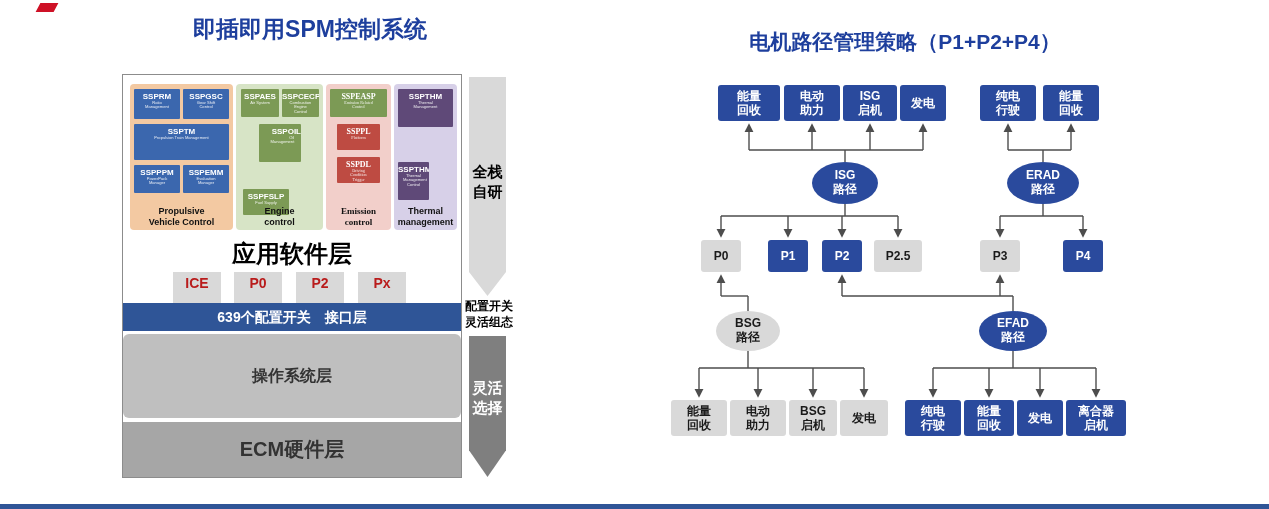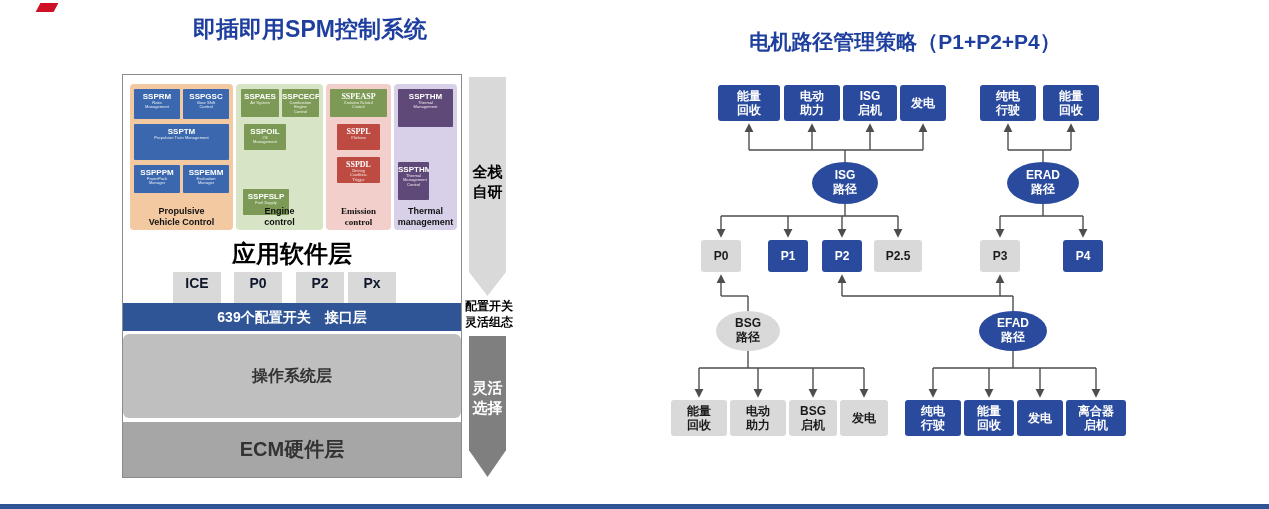--- a/index.html
+++ b/index.html
@@ -16,21 +16,21 @@
   .mod .sub{font-size:6px;line-height:1;opacity:.88;transform:scale(.68);transform-origin:50% 0;white-space:normal;}
   .mod-blue{background:#3B67AE;}
   .mod-green{background:#7C9A55;}
   .mod-red{background:#BE4B42;}
   .mod-purple{background:#5F4978;}
   .g1{background:#F3C9A2;}
   .g2{background:#D7E4C6;}
   .g3{background:#F2CFCA;font-family:Liberation Serif, serif;}
   .g4{background:#D7D0E8;}
   .app-layer{position:absolute;left:0;top:163px;width:100%;text-align:center;font-size:24px;font-weight:bold;color:#000;}
-  .variant{position:absolute;top:197px;width:48px;height:38px;background:#D9D9D9;font-weight:bold;font-size:14px;text-align:center;line-height:22px;color:#0f172a;}
+  .variant{position:absolute;top:197px;width:48px;height:38px;background:#D9D9D9;font-weight:bold;font-size:14px;text-align:center;line-height:22px;color:#b91c1c;}
   .px-underline{position:absolute;left:13px;right:13px;bottom:2px;height:2px;background:#E00000;}
   .layer-bar{position:absolute;left:0;width:100%;text-align:center;font-weight:bold;box-sizing:border-box;}
   .if-bar{top:228px;height:28px;background:#2F5597;color:#fff;font-size:14px;line-height:28px;}
   .os-bar{top:259px;height:84px;background:#BFBFBF;color:#333;font-size:16px;line-height:84px;border-radius:6px;}
   .hw-bar{top:347px;height:55px;background:#A6A6A6;color:#333;font-size:20px;line-height:55px;}
   
   .side-arrow{position:absolute;left:469px;width:37px;}
   .sa-top{top:77px;height:219px;background:#D9D9D9;clip-path:polygon(0 0,100% 0,100% 89%,50% 100%,0 89%);}
   .sa-bottom{top:336px;height:141px;background:#7F7F7F;clip-path:polygon(0 0,100% 0,100% 81%,50% 100%,0 81%);}
   .sa-text{position:absolute;left:0;right:0;text-align:center;font-size:15px;font-weight:bold;line-height:1.35;white-space:pre-line;}
@@ -85,21 +85,21 @@
 
     <div class="grp g2" style="left:113px;top:9px;width:87px;height:146px;">
       <div class="mod mod-green" style="left:5px;top:5px;width:38px;height:28px;">
         <div class="nm">SSPAES</div>
         <div class="sub">Air System</div>
       </div>
       <div class="mod mod-green" style="left:46px;top:5px;width:37px;height:28px;">
         <div class="nm">SSPCECP</div>
         <div class="sub">Combustion Engine Control</div>
       </div>
-      <div class="mod mod-green" style="left:8px;top:40px;width:42px;height:26px;">
+      <div class="mod mod-green" style="left:23px;top:40px;width:42px;height:38px;text-align:right;">
         <div class="nm">SSPOIL</div>
         <div class="sub">Oil Management</div>
       </div>
       <div class="mod mod-green" style="left:7px;top:73px;width:46px;height:26px;margin-top:32px;">
         <div class="nm">SSPFSLP</div>
         <div class="sub">Fuel Supply</div>
       </div>
       <div class="grp-label">Engine
 control</div>
     </div>
@@ -132,21 +132,21 @@
       </div>
       <div class="grp-label">Thermal
 management</div>
     </div>
 
     <div class="app-layer">应用软件层</div>
 
     <div class="variant" style="left:50px;">ICE</div>
     <div class="variant" style="left:111px;">P0</div>
     <div class="variant" style="left:173px;">P2</div>
-    <div class="variant" style="left:225px;">
+    <div class="variant" style="left:235px;">
       <span>Px</span>
       <div class="px-underline"></div>
     </div>
 
     <div class="layer-bar if-bar">639个配置开关　接口层</div>
     <div class="layer-bar os-bar">操作系统层</div>
     <div class="layer-bar hw-bar">ECM硬件层</div>
   </div>
 
   <div class="side-arrow sa-top">

